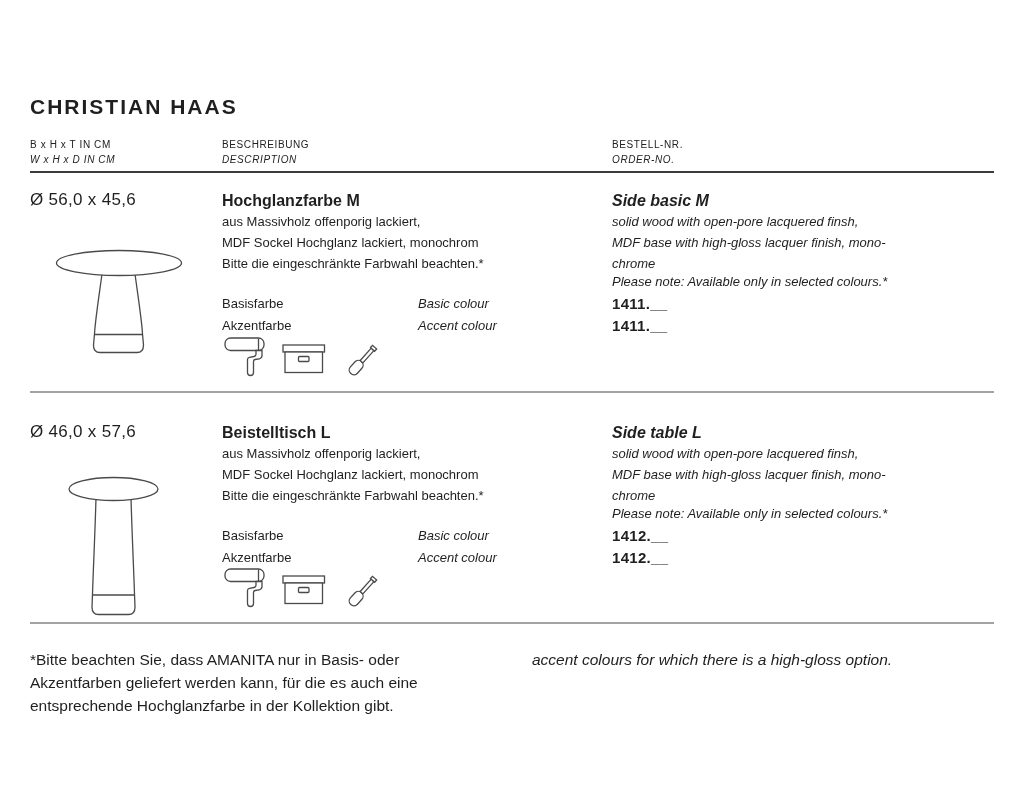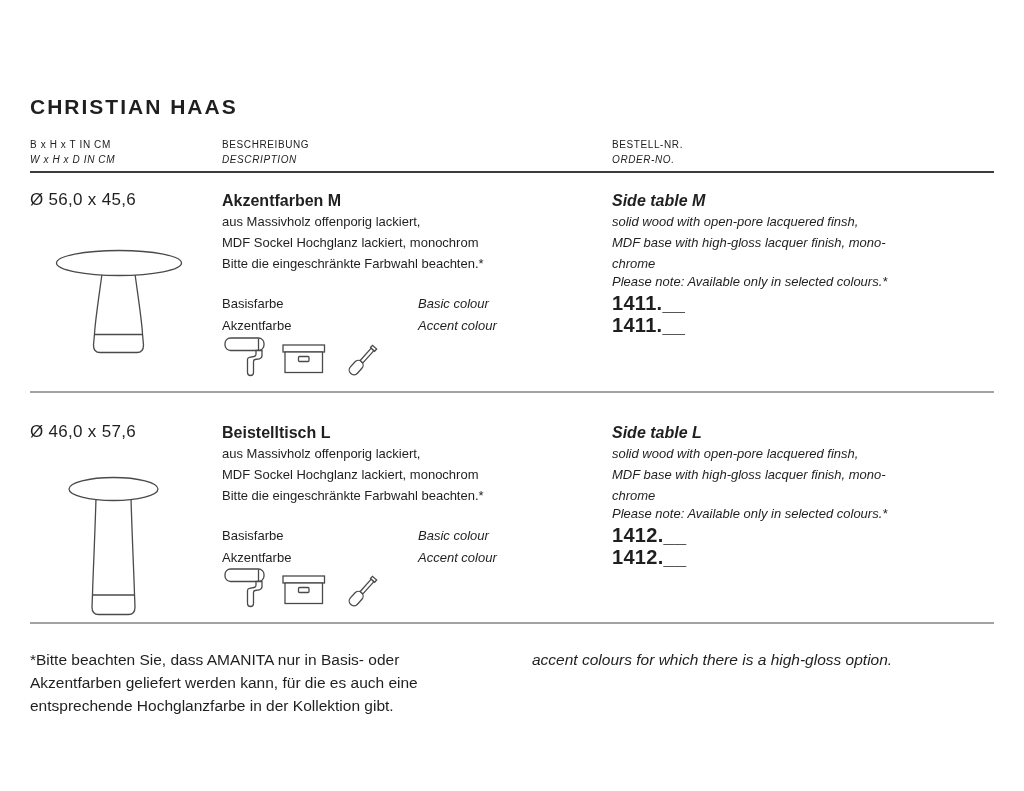--- a/index.html
+++ b/index.html
@@ -14,21 +14,21 @@
   .colhead{font-size:10px;letter-spacing:.6px;line-height:15px;color:#222;}
   .colhead .it{font-style:italic;}
   .rule{height:2px;}
   .rule-dark{background:#3c3c3c;}
   .rule-light{background:#a3a3a3;}
   .dim{font-size:17px;letter-spacing:.3px;}
   .name{font-size:16px;font-weight:700;line-height:21px;}
   .name.it{font-style:italic;}
   .body{font-size:13px;line-height:21px;white-space:nowrap;}
   .body.it{font-style:italic;}
-  .order{font-size:20px;line-height:21px;font-weight:600;letter-spacing:.3px;text-align:right;}
+  .order{font-size:15px;line-height:21px;font-weight:600;letter-spacing:.3px;text-align:right;}
   .foot{font-size:15.5px;line-height:23px;white-space:nowrap;}
   .foot.it{font-style:italic;}
   svg{display:block;}
   .lineart{stroke:#4a4a4a;stroke-width:1.3;fill:#ffffff;}
   .lineart-nf{stroke:#4a4a4a;stroke-width:1.3;fill:none;}
 </style>
 </head>
 <body>
 
 <div class="page">
@@ -54,21 +54,21 @@
     <div class="abs dim" style="left:30px;top:190px">Ø 56,0 x 45,6</div>
 
     <div class="abs" style="left:53px;top:248px">
       <svg width="132" height="114" viewBox="0 0 132 114">
         <path class="lineart" d="M49,26 C46,48 42,74 41.5,86 L40.5,97 Q40.5,104.5 47,104.5 L84,104.5 Q90.5,104.5 90.5,97 L89.5,86 C89,74 85,48 82,26 Z"></path>
         <line class="lineart-nf" x1="41.5" y1="86.5" x2="89.5" y2="86.5"></line>
         <ellipse class="lineart" cx="66" cy="15" rx="62.5" ry="12.5"></ellipse>
       </svg>
     </div>
 
-    <div class="abs name" style="left:222px;top:190px">Akzentfarben M</div>
+    <div class="abs name" style="left:222px;top:190px">Hochglanzfarbe M</div>
     <div class="abs body" style="left:222px;top:211px">aus Massivholz offenporig lackiert,</div>
     <div class="abs body" style="left:222px;top:232px">MDF Sockel Hochglanz lackiert, monochrom</div>
     <div class="abs body" style="left:222px;top:253px">Bitte die eingeschränkte Farbwahl beachten.*</div>
 
     <div class="abs body" style="left:222px;top:293px">Basisfarbe</div>
     <div class="abs body it" style="left:418px;top:293px">Basic colour</div>
     <div class="abs body" style="left:222px;top:315px">Akzentfarbe</div>
     <div class="abs body it" style="left:418px;top:315px">Accent colour</div>
 
     <div class="abs" style="left:224px;top:336px">
@@ -88,21 +88,21 @@
     <div class="abs" style="left:346px;top:334px">
       <svg width="40" height="44" viewBox="0 0 40 44">
         <g transform="rotate(-48 11 33)">
           <rect class="lineart" x="2" y="28" width="16" height="9.5" rx="4.7"></rect>
           <rect class="lineart" x="18" y="31" width="16.5" height="3.6"></rect>
           <rect class="lineart" x="34.5" y="30" width="3" height="5.6"></rect>
         </g>
       </svg>
     </div>
 
-    <div class="abs name it" style="left:612px;top:190px">Side table M</div>
+    <div class="abs name it" style="left:612px;top:190px">Side basic M</div>
     <div class="abs body it" style="left:612px;top:211px">solid wood with open-pore lacquered finsh,</div>
     <div class="abs body it" style="left:612px;top:232px">MDF base with high-gloss lacquer finish, mono-</div>
     <div class="abs body it" style="left:612px;top:253px">chrome</div>
     <div class="abs body it" style="left:612px;top:271px">Please note: Available only in selected colours.*</div>
     <div class="abs order" style="left:612px;top:293px">1411.__</div>
     <div class="abs order" style="left:612px;top:315px">1411.__</div>
   </section>
 
   <div class="abs rule rule-light" style="left:30px;top:391px;width:964px"></div>
 

